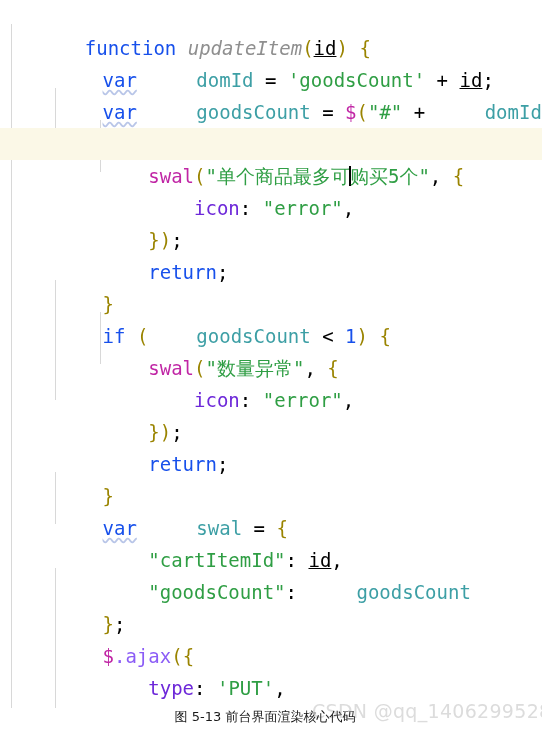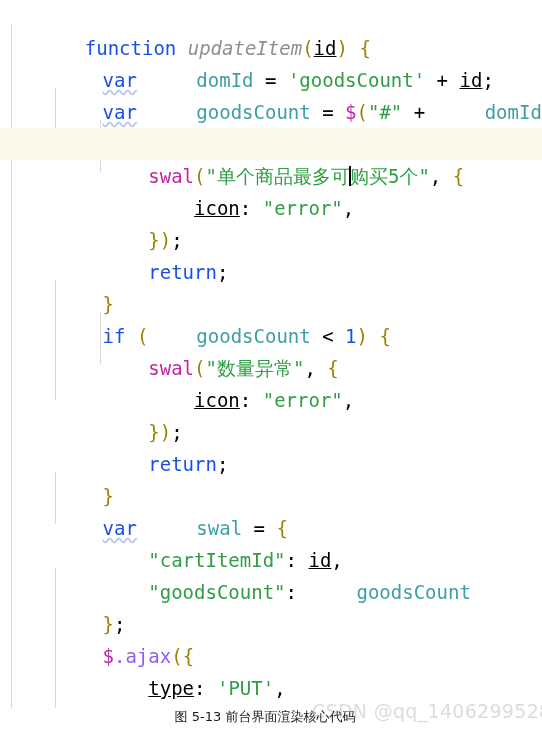--- a/index.html
+++ b/index.html
@@ -55,21 +55,21 @@
   .fnname  { color: #8f8f8f; font-style: italic; }  
   .param   { color: #000000; text-decoration: underline; }
   .varname { color: #3d9fa5; margin-left: 48px; }            
   .str     { color: #2f9e44; }            
   .strlink { color: #2f9e44; text-decoration: underline; }
   .num     { color: #1750eb; }
   .punc    { color: #000000; }
   .paren   { color: #9a8400; }            
   .call    { color: #c026a5; }            
   .method  { color: #8b5cf6; }            
-  .prop    { color: #000000; text-decoration: underline; }            
+  .prop    { color: #6d28d9; }            
   .op      { color: #000000; }
   .spell   {
     text-decoration: underline;
     text-decoration-style: wavy;
     text-decoration-color: #b9c6e8;
     text-underline-offset: 2px;
   }
   .caret {
     display: inline-block;
     width: 2px;

